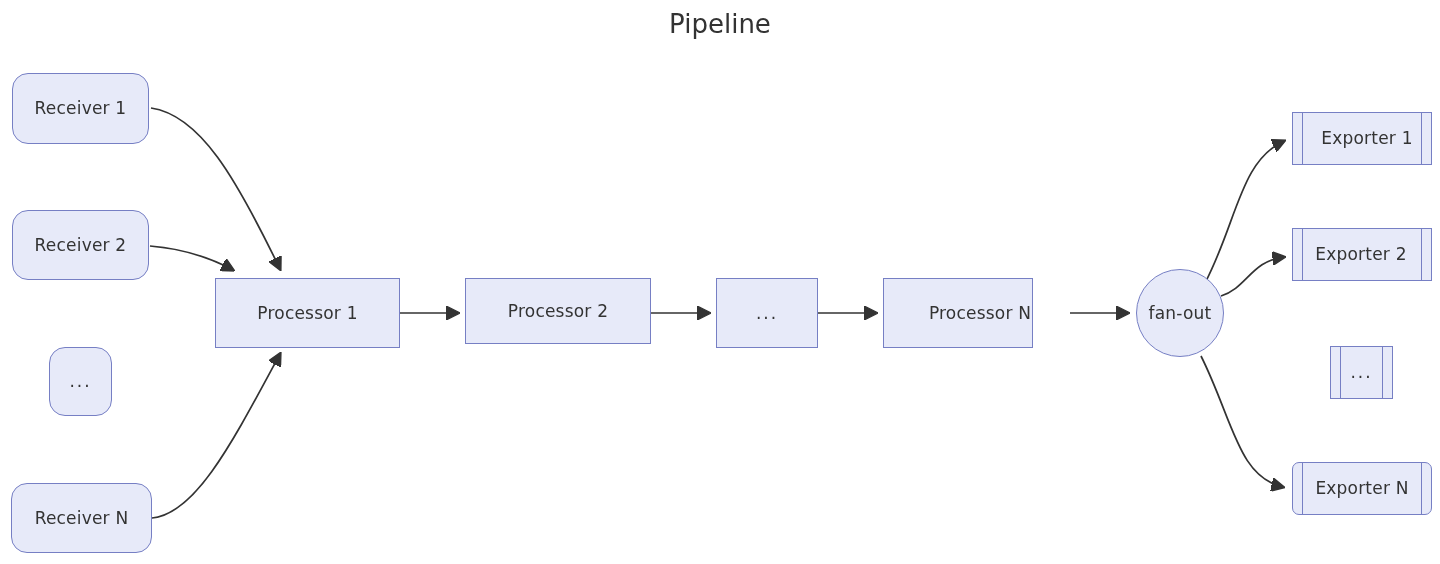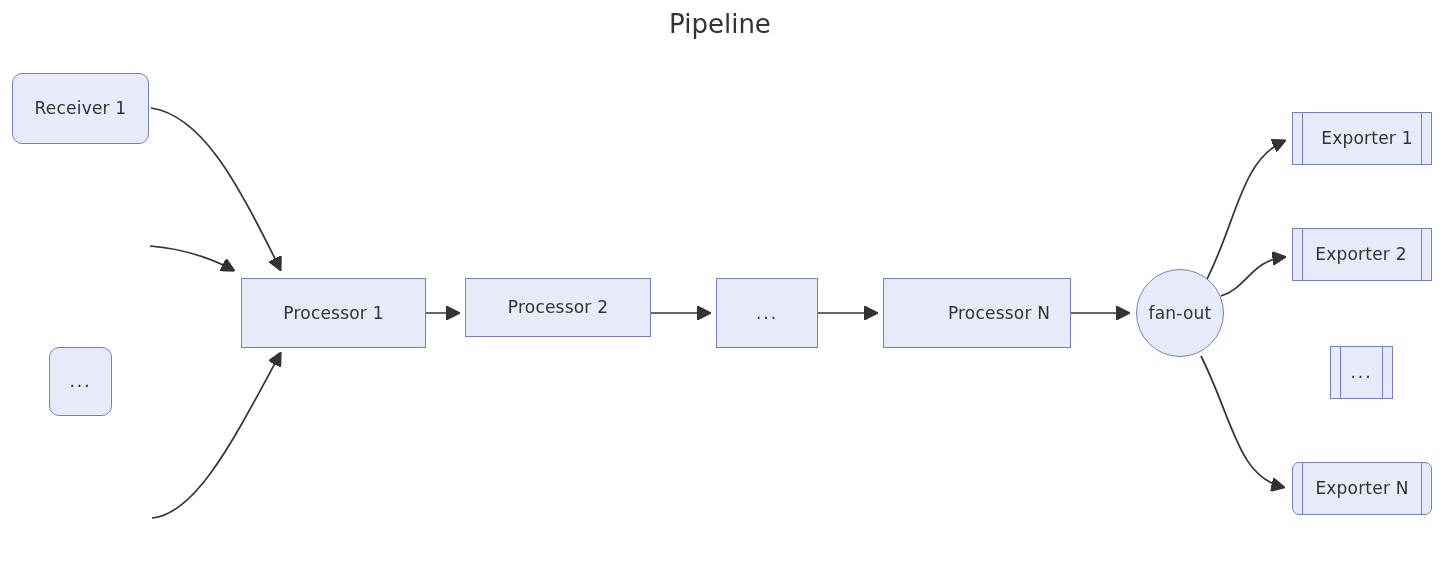--- a/index.html
+++ b/index.html
@@ -18,40 +18,40 @@
     position:absolute;left:0;top:9px;width:1440px;text-align:center;
     font-size:26px;font-weight:500;color:var(--text);
   }
   .edges{position:absolute;left:0;top:0;width:1440px;height:564px;pointer-events:none;}
   .node{
     position:absolute;box-sizing:border-box;
     background:var(--node-fill);border:1.5px solid var(--node-border);
     display:flex;align-items:center;justify-content:center;
     font-size:17px;color:var(--text);line-height:1;letter-spacing:0.2px;
   }
-  .rounded{border-radius:10px;text-align:right;}
+  .rounded{border-radius:16px;text-align:right;}
   .circle{border-radius:50%;justify-content:center;}
   .subroutine{padding:0 14px;}
   .subroutine::before,.subroutine::after{
     content:"";position:absolute;top:0;bottom:0;width:0;
     border-left:1.5px solid var(--node-border);
   }
   .subroutine::before{left:9px;}
   .subroutine::after{right:9px;}
   .dots{letter-spacing:2px;font-size:17px;}
 
   
   #n-receiver1   {left:12px;  top:73px;  width:137px; height:71px;}
   #n-receiver2   {left:12px;  top:210px; width:137px; height:70px;}
   #n-receiverdots{left:49px;  top:347px; width:63px;  height:69px;}
   #n-receiverN   {left:11px;  top:483px; width:141px; height:70px;}
-  #n-processor1  {left:215px; top:278px; width:185px; height:70px;margin-left:26px;}
-  #n-processor2  {left:465px; top:278px; width:186px; height:59px;}
+  #n-processor1  {left:215px; top:278px; width:185px; height:70px;}
+  #n-processor2  {left:465px; top:278px; width:186px; height:66px;}
   #n-processordots{left:716px;top:278px; width:102px; height:70px;}
-  #n-processorN  {left:883px; top:278px; width:188px; height:70px;padding-left:44px;}
+  #n-processorN  {left:883px; top:278px; width:150px; height:70px;padding-left:44px;}
   #n-fanout      {left:1136px;top:269px; width:88px;  height:88px;}
   #n-exporter1   {left:1292px;top:112px; width:140px; height:53px;padding-left:24px;}
   #n-exporter2   {left:1292px;top:228px; width:140px; height:53px;padding-left:12px;}
   #n-exporterdots{left:1330px;top:346px; width:63px;  height:53px;}
   #n-exporterN   {left:1292px;top:462px; width:140px; height:53px;border-radius:7px;}
 </style>
 </head>
 <body>
 
 <div class="canvas">
@@ -74,22 +74,28 @@
       <path d="M1070,313 H1128" marker-end="url(#arrow)" stroke="#333333"></path>
       <path d="M1205,283 C1237,222 1240,161 1284,141" marker-end="url(#arrow)" stroke="#333333"></path>
       <path d="M1221,296 C1247,288 1251,261 1284,257" marker-end="url(#arrow)" stroke="#333333"></path>
       <path d="M1201,356 C1233,420 1238,477 1283,487" marker-end="url(#arrow)" stroke="#333333"></path>
     </g>
   </svg>
 
   <div class="node rounded" id="n-receiver1">
     <span>Receiver 1</span>
   </div>
+  <div class="node rounded" id="n-receiver2">
+    <span>Receiver 2</span>
+  </div>
   <div class="node rounded dots" id="n-receiverdots">
     <span>...</span>
+  </div>
+  <div class="node rounded" id="n-receiverN">
+    <span>Receiver N</span>
   </div>
 
   <div class="node" id="n-processor1">
     <span>Processor 1</span>
   </div>
   <div class="node" id="n-processor2">
     <span>Processor 2</span>
   </div>
   <div class="node dots" id="n-processordots">
     <span>...</span>

